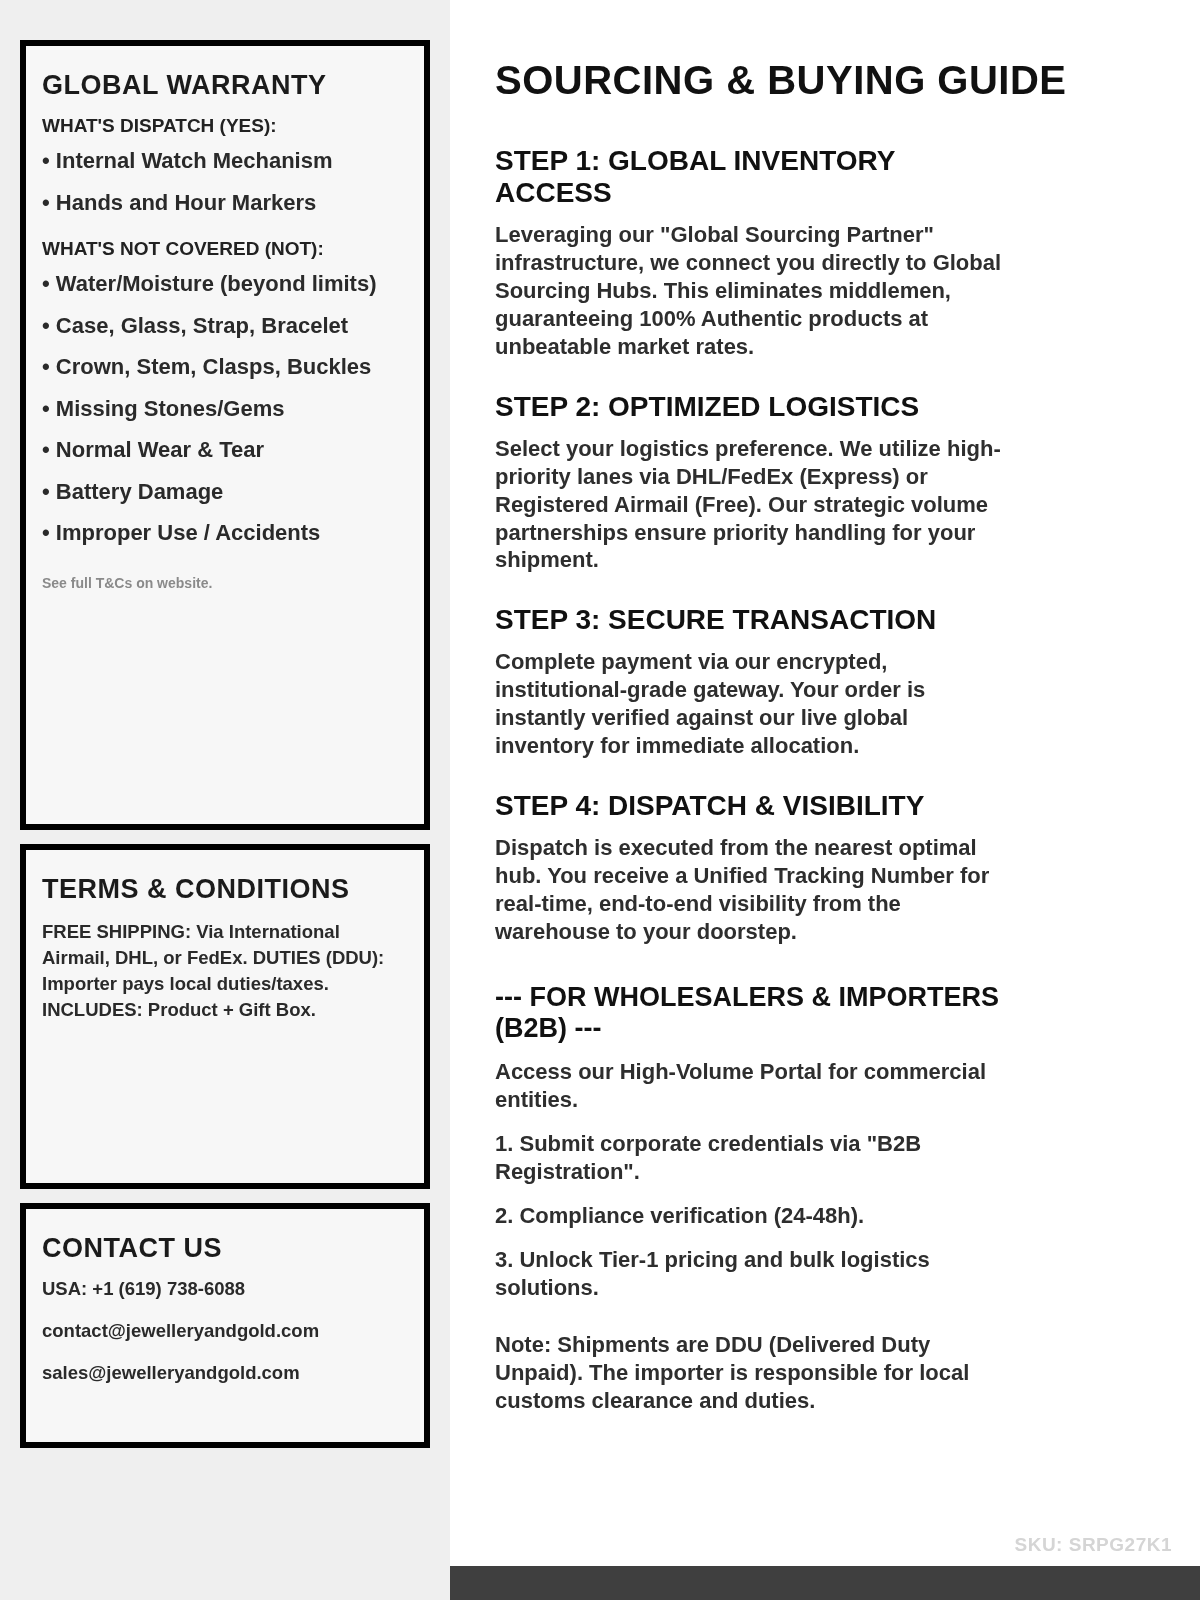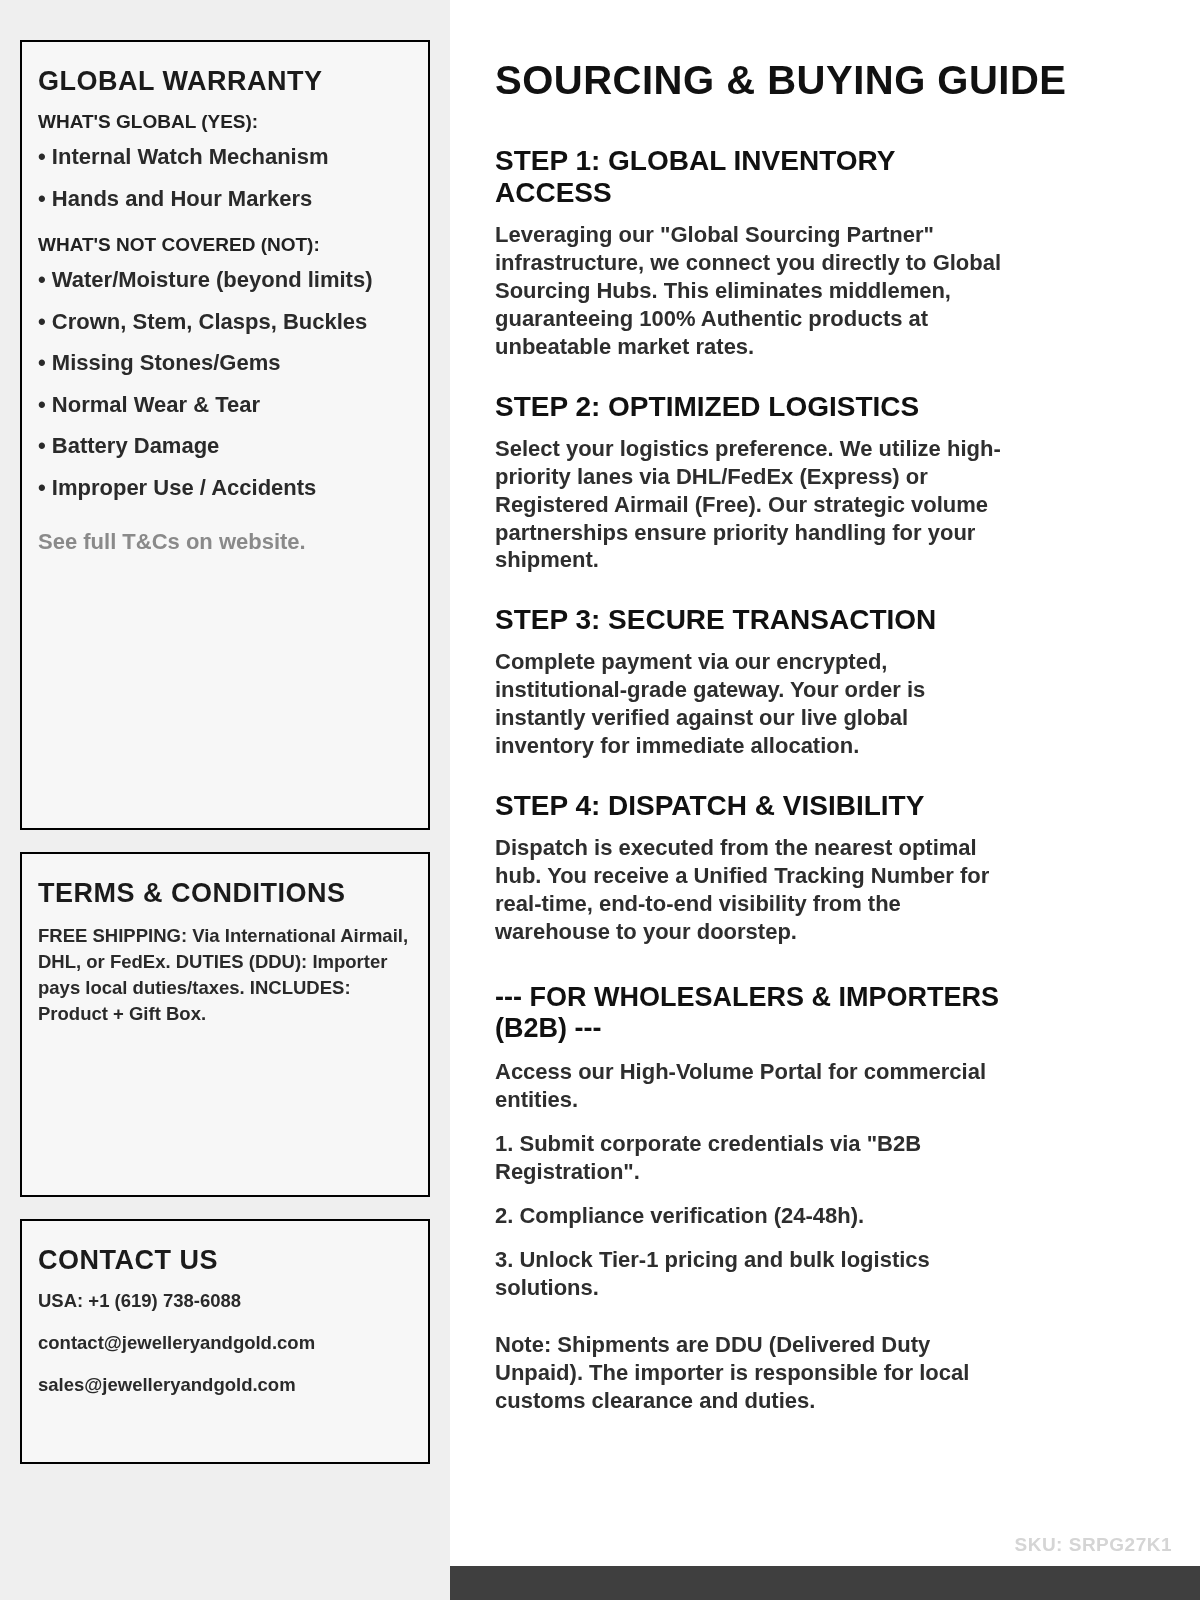--- a/index.html
+++ b/index.html
@@ -18,23 +18,23 @@
   .sidebar {
     position: absolute;
     left: 0; top: 0;
     width: 450px;
     height: 1600px;
     background: #efefef;
     padding: 40px 20px;
   }
   .side-box {
     background: #f7f7f7;
-    border: 2px solid #000000;
+    border: 6px solid #000000;
     padding: 24px 16px 25px 16px;
-    margin-bottom: 22px;
+    margin-bottom: 14px;
   }
   .side-box.warranty { min-height: 790px; }
   .side-box.terms   { min-height: 345px; margin-top: 0; }
   .side-box.contact { min-height: 245px; }
 
   .side-title {
     font-size: 27px;
     font-weight: 800;
     letter-spacing: 0.5px;
     color: #1b1b1b;
@@ -50,21 +50,21 @@
   .side-list { list-style: none; }
   .side-list li {
     font-size: 22px;
     font-weight: 600;
     color: #2a2a2a;
     margin-bottom: 14px;
     line-height: 1.25;
   }
   .side-list li::before { content: "• "; }
   .side-footnote {
-    font-size: 22px;
+    font-size: 14px;
     font-weight: 600;
     color: #8a8a8a;
     margin-top: 28px;
   }
   .terms-body {
     font-size: 18.5px;
     font-weight: 700;
     color: #2a2a2a;
     line-height: 1.4;
   }
@@ -136,29 +136,30 @@
   }
 </style>
 </head>
 <body>
 
 <div class="sidebar">
 
   <div class="side-box warranty">
     <div class="side-title">GLOBAL WARRANTY</div>
 
-    <div class="side-subhead first">WHAT'S GLOBAL (YES):</div>
+    <div class="side-subhead first">WHAT'S DISPATCH (YES):</div>
     <ul class="side-list">
       <li>Internal Watch Mechanism</li>
       <li>Hands and Hour Markers</li>
     </ul>
 
     <div class="side-subhead">WHAT'S NOT COVERED (NOT):</div>
     <ul class="side-list">
       <li>Water/Moisture (beyond limits)</li>
+      <li>Case, Glass, Strap, Bracelet</li>
       <li>Crown, Stem, Clasps, Buckles</li>
       <li>Missing Stones/Gems</li>
       <li>Normal Wear &amp; Tear</li>
       <li>Battery Damage</li>
       <li>Improper Use / Accidents</li>
     </ul>
 
     <div class="side-footnote">See full T&amp;Cs on website.</div>
   </div>
 

